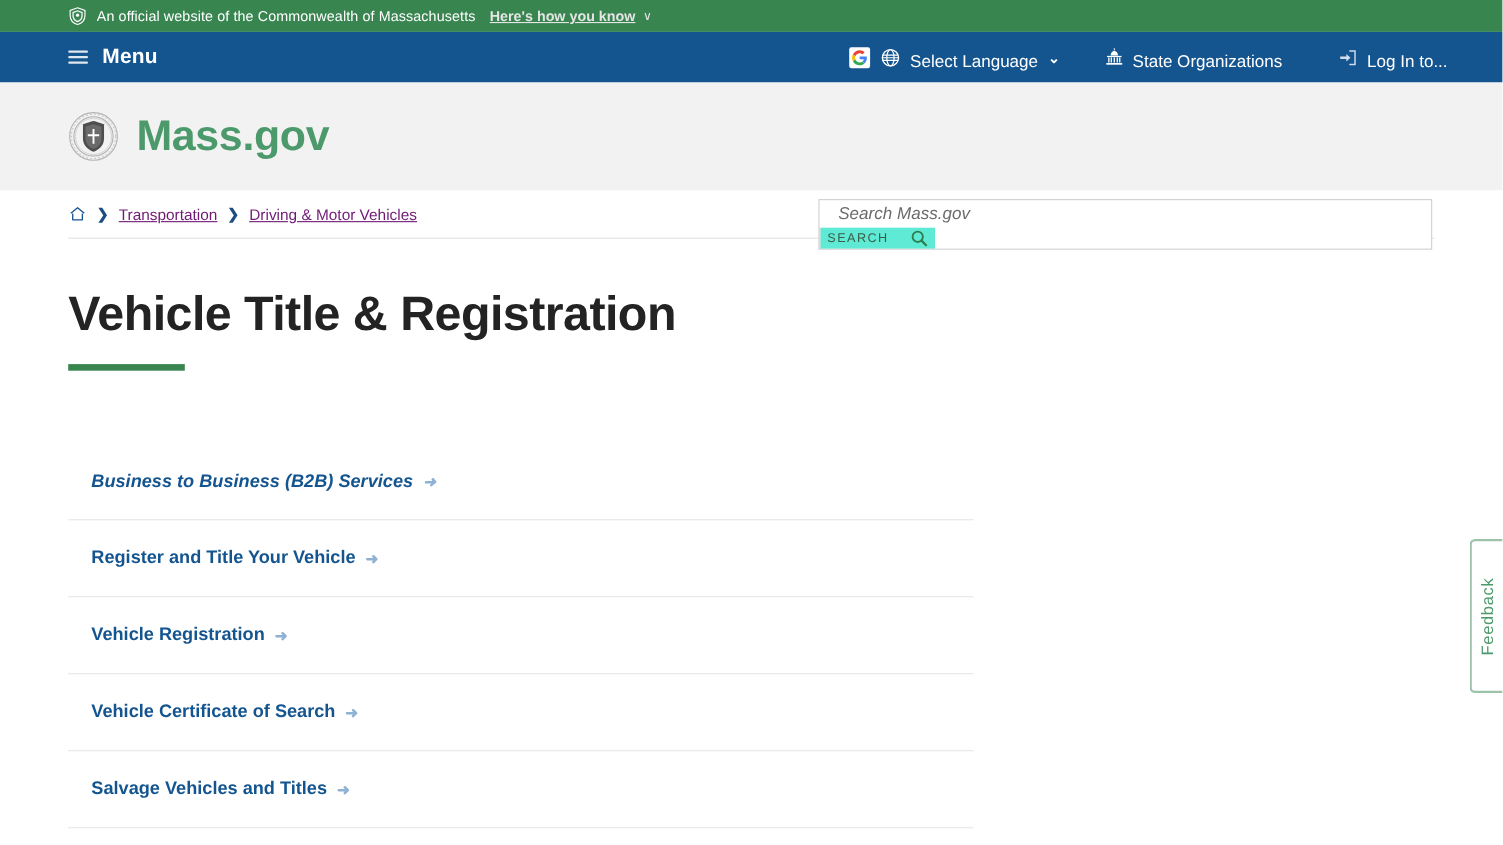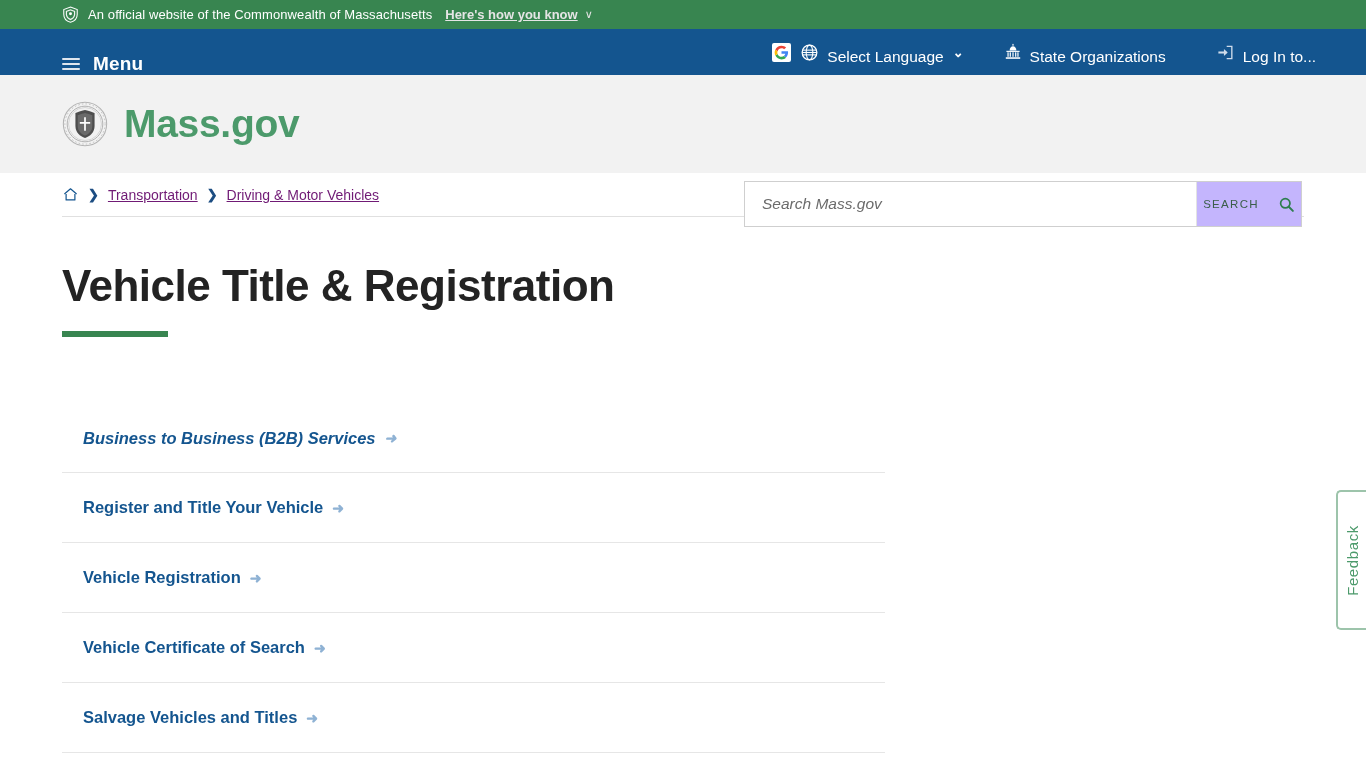--- a/index.html
+++ b/index.html
@@ -43,21 +43,21 @@
     font-weight: normal;
     vertical-align: 1px;
     text-decoration: none;
   }
 
   
   .mainnav {
     height: 46px;
     background: #14558f;
     display: flex;
-    align-items: flex-end;
+    align-items: center;
     color: #ffffff;
     position: relative;
   }
   .menu-btn {
     display: flex; align-items: center;
     margin-left: 62px;
     cursor: pointer;
   }
   .hamburger { width: 18px; margin-right: 13px; }
   .hamburger span {
@@ -112,35 +112,36 @@
     font-weight: 600;
     letter-spacing: -.3px;
   }
   .search-wrap {
     position: absolute;
     left: 744px; top: 106px;
     width: 558px; height: 46px;
     display: flex;
     border: 1px solid #cfcfcf;
     background: #ffffff;
+    flex-direction: column;
   }
   .search-input {
     flex: 1; border: 0; outline: none;
     padding: 0 17px;
     font-size: 15.5px;
     font-style: italic;
     color: #6b6b6b;
     font-family: "Liberation Sans", sans-serif;
     background: transparent;
   }
   .search-input::placeholder { color: #6b6b6b; font-style: italic; }
   .search-btn {
     width: 105px;
     border: 0; border-left: 1px solid #e3e3e3;
-    background: #c4b5fd;
+    background: #5eead4;
     display: flex; align-items: center; justify-content: center;
     cursor: pointer;
     font-family: "Liberation Sans", sans-serif;
     gap: 12px;
   }
   .search-btn .txt {
     font-size: 11.5px; letter-spacing: 1.3px;
     color: #3b5e49; font-weight: 500;
   }
   .search-btn .mag { margin-left: 7px; display: flex; }

